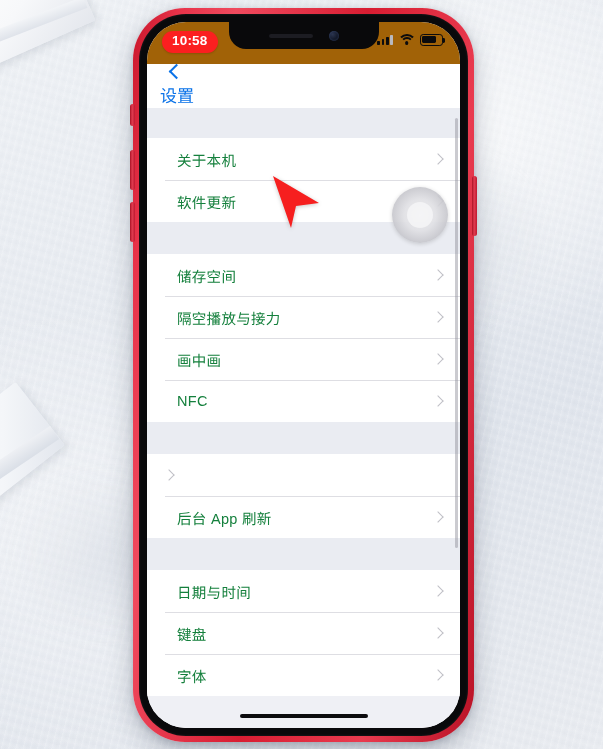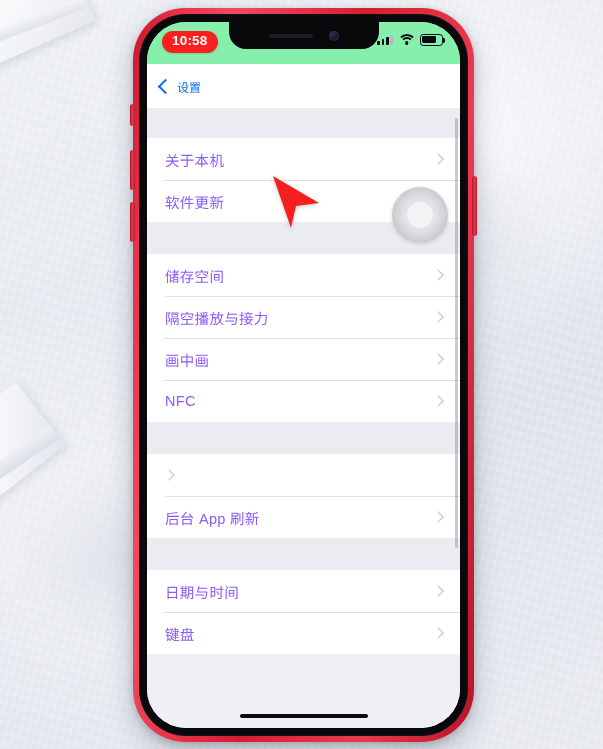--- a/index.html
+++ b/index.html
@@ -160,21 +160,21 @@
   .statusbar {
     position: absolute;
     top: 0; left: 0; right: 0;
     height: 42px;
     z-index: 30;
     display: flex;
     align-items: flex-start;
     justify-content: space-between;
     padding: 9px 17px 0 15px;
     box-sizing: border-box;
-    background: #86efac;
+    background: #a16207;
   }
   .time-pill {
     background: #fb1f20;
     color: #ffffff;
     font-size: 13.5px;
     font-weight: bold;
     letter-spacing: 0.2px;
     padding: 2px 10px 3px;
     border-radius: 11px;
     line-height: 1.25;
@@ -242,22 +242,23 @@
     align-items: center;
     z-index: 25;
   }
   .nav-back {
     position: absolute;
     left: 13px;
     display: flex;
     align-items: center;
     gap: 5px;
     color: #0a72e8;
-    font-size: 12px;
+    font-size: 17px;
     cursor: pointer;
+    flex-direction: column;
   }
   .chev-left {
     display: inline-block;
     width: 9px; height: 9px;
     border-left: 2.6px solid #0a72e8;
     border-bottom: 2.6px solid #0a72e8;
     transform: rotate(45deg);
     margin-right: 1px;
   }
   .nav-title {
@@ -296,22 +297,23 @@
   .row + .row::before {
     content: "";
     position: absolute;
     left: 18px; right: 0; top: 0;
     height: 1px;
     background: #dedee3;
   }
   .row-label {
     flex: 1;
     font-size: 14.5px;
-    color: #8b5cf6;
+    color: #15803d;
     letter-spacing: 0.3px;
+    margin-left: 12px;
   }
   .chev-right {
     width: 7px; height: 7px;
     border-top: 1.7px solid #bfbfc6;
     border-right: 1.7px solid #bfbfc6;
     transform: rotate(45deg);
     margin-right: 4px;
     flex: none;
   }
 
@@ -479,20 +481,24 @@
 
       <div class="group">
         <div class="row">
           <span class="row-label">日期与时间</span>
           <span class="chev-right"></span>
         </div>
         <div class="row">
           <span class="row-label">键盘</span>
           <span class="chev-right"></span>
         </div>
+        <div class="row">
+          <span class="row-label">字体</span>
+          <span class="chev-right"></span>
+        </div>
 
       </div>
     </div>
 
     <div class="scroll-indicator"></div>
 
     <div class="assistive-touch"></div>
 
     <svg class="cursor-arrow" viewBox="0 0 58 58">
       <path d="M4 2 L50 29 L27 32 L22 54 Z" fill="#f61f1f"></path>

